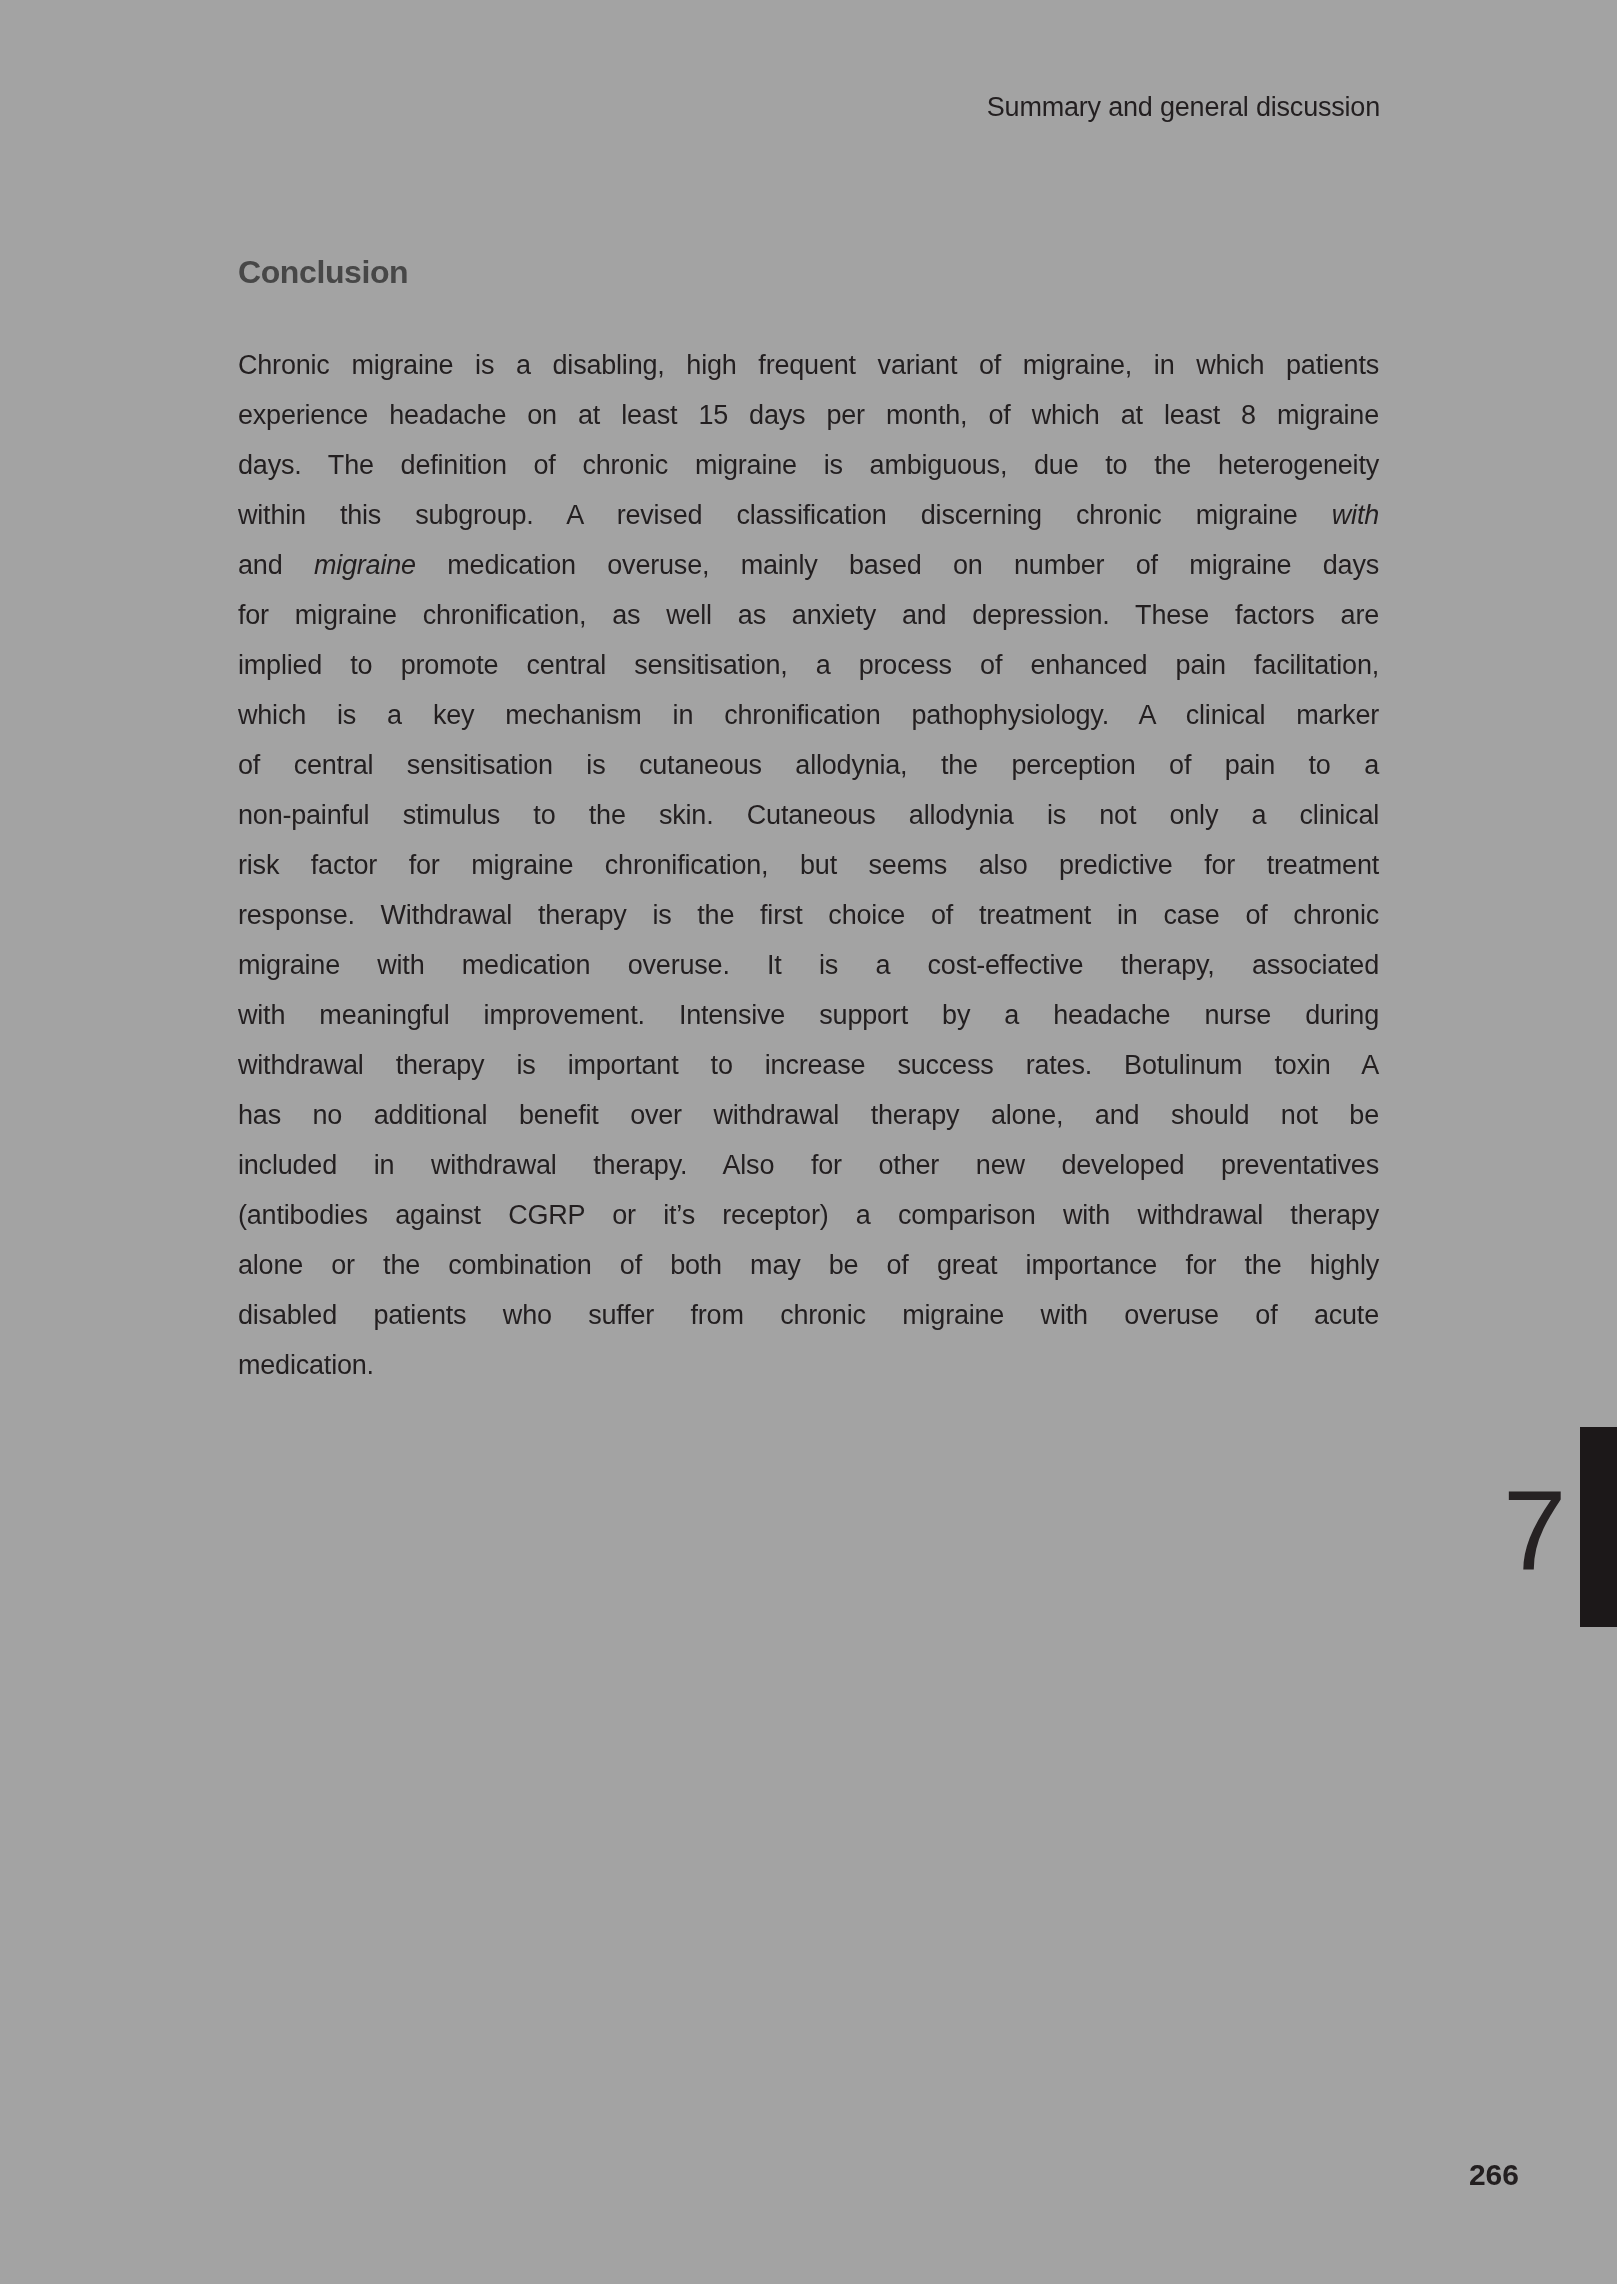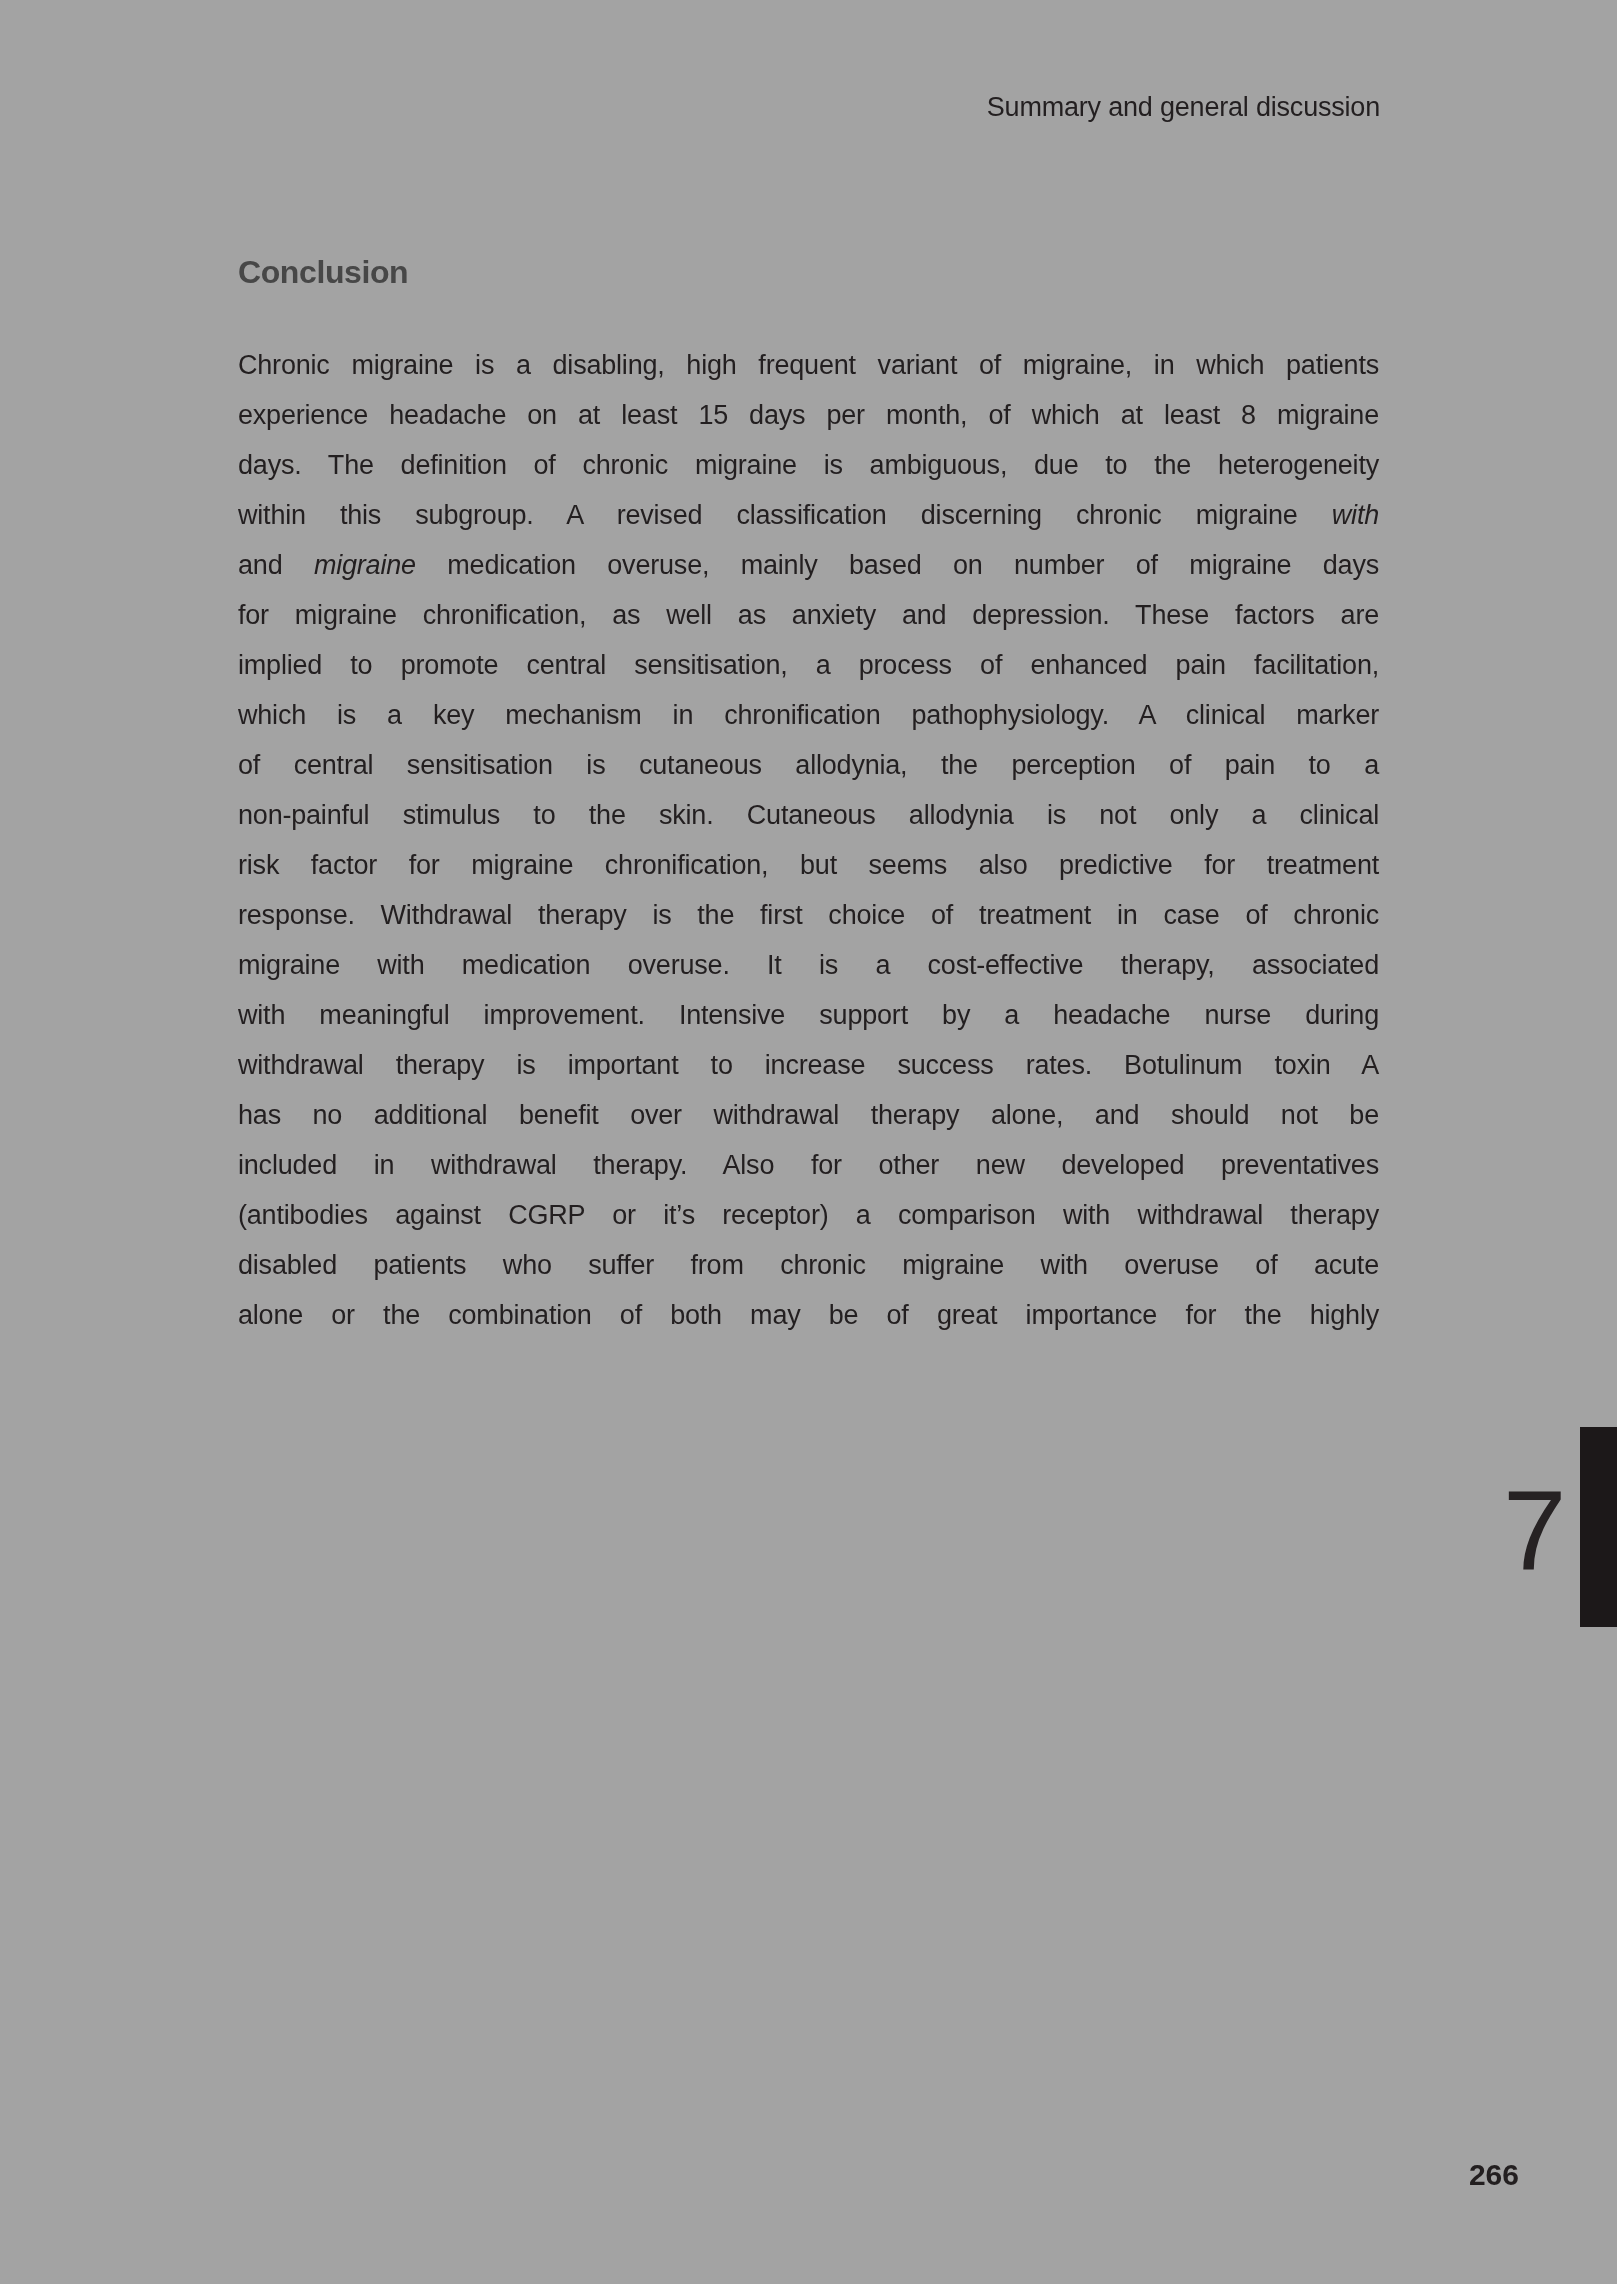--- a/index.html
+++ b/index.html
@@ -105,22 +105,23 @@
       <div class="pline"><span>of central sensitisation is cutaneous allodynia, the perception of pain to a</span></div>
       <div class="pline"><span>non-painful stimulus to the skin. Cutaneous allodynia is not only a clinical</span></div>
       <div class="pline"><span>risk factor for migraine chronification, but seems also predictive for treatment</span></div>
       <div class="pline"><span>response. Withdrawal therapy is the first choice of treatment in case of chronic</span></div>
       <div class="pline"><span>migraine with medication overuse. It is a cost-effective therapy, associated</span></div>
       <div class="pline"><span>with meaningful improvement. Intensive support by a headache nurse during</span></div>
       <div class="pline"><span>withdrawal therapy is important to increase success rates. Botulinum toxin A</span></div>
       <div class="pline"><span>has no additional benefit over withdrawal therapy alone, and should not be</span></div>
       <div class="pline"><span>included in withdrawal therapy. Also for other new developed preventatives</span></div>
       <div class="pline"><span>(antibodies against CGRP or it’s receptor) a comparison with withdrawal therapy</span></div>
+      <div class="pline"><span>alone or the combination of both may be of great importance for the highly</span></div>
       <div class="pline"><span>disabled patients who suffer from chronic migraine with overuse of acute</span></div>
-      <div class="pline"><span>alone or the combination of both may be of great importance for the highly</span></div>
+      <div class="pline last"><span>medication.</span></div>
     </div>
 
   <div class="chapter-number" style="color: rgb(38, 34, 35);">7</div>
 
   <div class="chapter-tab" style="background: rgb(28, 24, 25);"></div>
 
   <div class="page-number" style="color: rgb(35, 31, 32);">266</div>
 
 </div>
 

